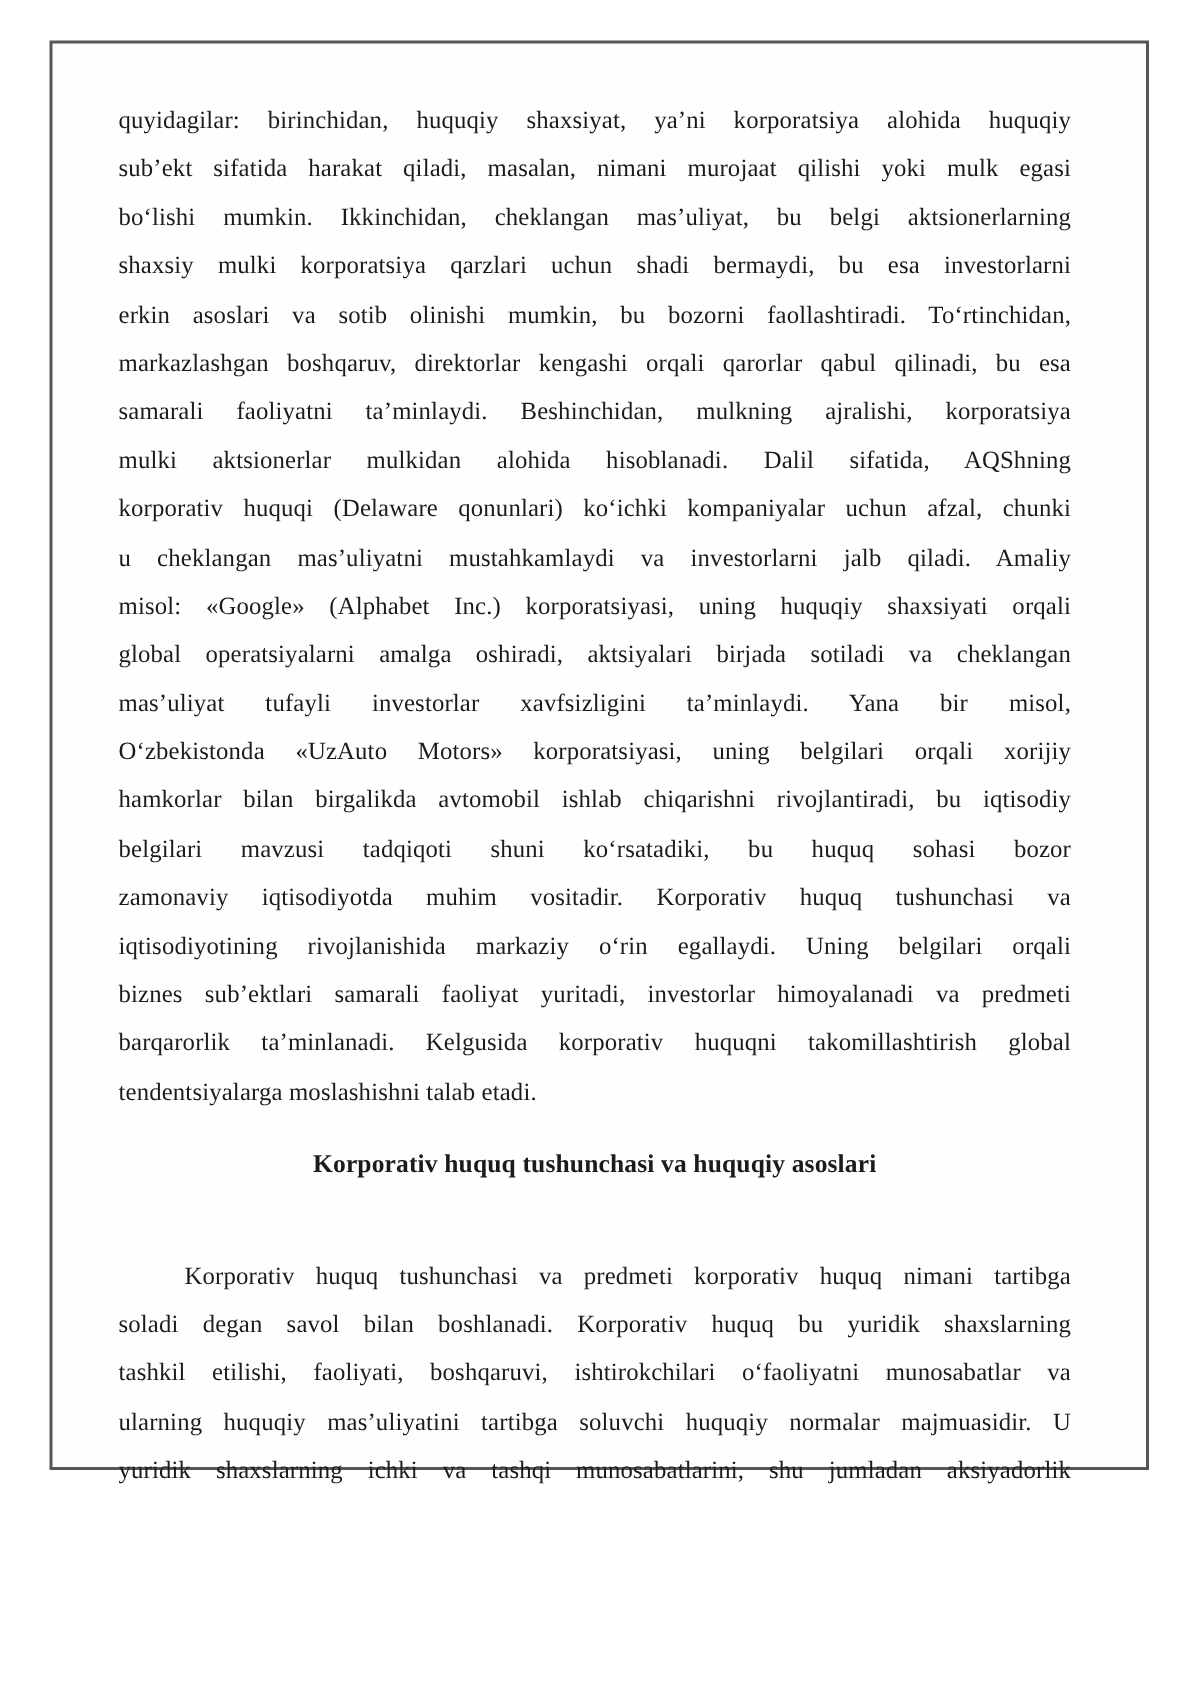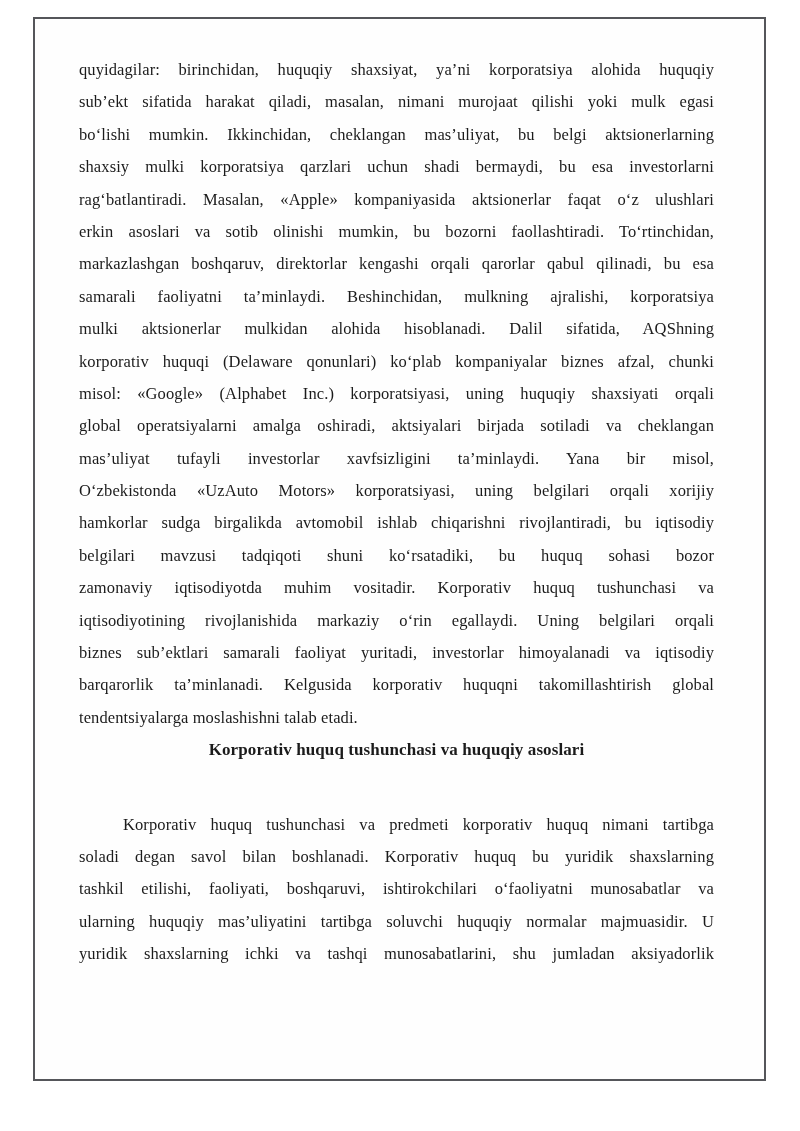--- a/index.html
+++ b/index.html
@@ -13,23 +13,23 @@
   .page {
     position: relative;
     width: 800px;
     height: 1131px;
     background: #ffffff;
     overflow: hidden;
   }
   .frame {
     position: absolute;
     left: 33px;
-    top: 17px;
+    top: 27px;
     width: 733px;
-    height: 1064px;
+    height: 953px;
     box-sizing: border-box;
     border: 2px solid #55565a;
     background: #fefefe;
   }
   .content {
     position: absolute;
     left: 44px;
     right: 50px;
     top: 35px;
     color: #1b1b1b;
@@ -46,56 +46,56 @@
   }
   .line.para-last {
     text-align: left;
     text-align-last: left;
   }
   .line.first-indent {
     text-indent: 44px;
     margin-top: 42px;
   }
   .heading {
-    margin: 0;
+    margin: 16px;
     line-height: 32.4px;
     height: 32.4px;
     font-size: 17px;
     font-weight: bold;
     text-align: center;
     letter-spacing: 0.1px;
   }
 </style>
 </head>
 <body>
 
 <div class="page">
   <div class="frame">
     <div class="content">
 
       <div>
         <div class="line">quyidagilar: birinchidan, huquqiy shaxsiyat, ya’ni korporatsiya alohida huquqiy</div>
         <div class="line">sub’ekt sifatida harakat qiladi, masalan, nimani murojaat qilishi yoki mulk egasi</div>
         <div class="line">bo‘lishi mumkin. Ikkinchidan, cheklangan mas’uliyat, bu belgi aktsionerlarning</div>
         <div class="line">shaxsiy mulki korporatsiya qarzlari uchun shadi bermaydi, bu esa investorlarni</div>
-        <div class="line">rag‘batlantiradi. Masalan, «Apple» kompaniyasida aktsionerlar faqat o‘z ulushlari</div>
         <div class="line">erkin asoslari va sotib olinishi mumkin, bu bozorni faollashtiradi. To‘rtinchidan,</div>
         <div class="line">markazlashgan boshqaruv, direktorlar kengashi orqali qarorlar qabul qilinadi, bu esa</div>
         <div class="line">samarali faoliyatni ta’minlaydi. Beshinchidan, mulkning ajralishi, korporatsiya</div>
         <div class="line">mulki aktsionerlar mulkidan alohida hisoblanadi. Dalil sifatida, AQShning</div>
-        <div class="line">korporativ huquqi (Delaware qonunlari) ko‘plab kompaniyalar biznes afzal, chunki</div>
+        <div class="line">korporativ huquqi (Delaware qonunlari) ko‘ichki kompaniyalar uchun afzal, chunki</div>
+        <div class="line">u cheklangan mas’uliyatni mustahkamlaydi va investorlarni jalb qiladi. Amaliy</div>
         <div class="line">misol: «Google» (Alphabet Inc.) korporatsiyasi, uning huquqiy shaxsiyati orqali</div>
         <div class="line">global operatsiyalarni amalga oshiradi, aktsiyalari birjada sotiladi va cheklangan</div>
         <div class="line">mas’uliyat tufayli investorlar xavfsizligini ta’minlaydi. Yana bir misol,</div>
         <div class="line">O‘zbekistonda «UzAuto Motors» korporatsiyasi, uning belgilari orqali xorijiy</div>
-        <div class="line">hamkorlar sudga birgalikda avtomobil ishlab chiqarishni rivojlantiradi, bu iqtisodiy</div>
+        <div class="line">hamkorlar bilan birgalikda avtomobil ishlab chiqarishni rivojlantiradi, bu iqtisodiy</div>
         <div class="line">belgilari mavzusi tadqiqoti shuni ko‘rsatadiki, bu huquq sohasi bozor</div>
         <div class="line">zamonaviy iqtisodiyotda muhim vositadir. Korporativ huquq tushunchasi va</div>
         <div class="line">iqtisodiyotining rivojlanishida markaziy o‘rin egallaydi. Uning belgilari orqali</div>
-        <div class="line">biznes sub’ektlari samarali faoliyat yuritadi, investorlar himoyalanadi va iqtisodiy</div>
+        <div class="line">biznes sub’ektlari samarali faoliyat yuritadi, investorlar himoyalanadi va predmeti</div>
         <div class="line">barqarorlik ta’minlanadi. Kelgusida korporativ huquqni takomillashtirish global</div>
         <div class="line para-last">tendentsiyalarga moslashishni talab etadi.</div>
       </div>
 
       <div class="heading">Korporativ huquq tushunchasi va huquqiy asoslari</div>
 
       <div>
         <div class="line first-indent">Korporativ huquq tushunchasi va predmeti korporativ huquq nimani tartibga</div>
         <div class="line">soladi degan savol bilan boshlanadi. Korporativ huquq bu yuridik shaxslarning</div>
         <div class="line">tashkil etilishi, faoliyati, boshqaruvi, ishtirokchilari o‘faoliyatni munosabatlar va</div>

